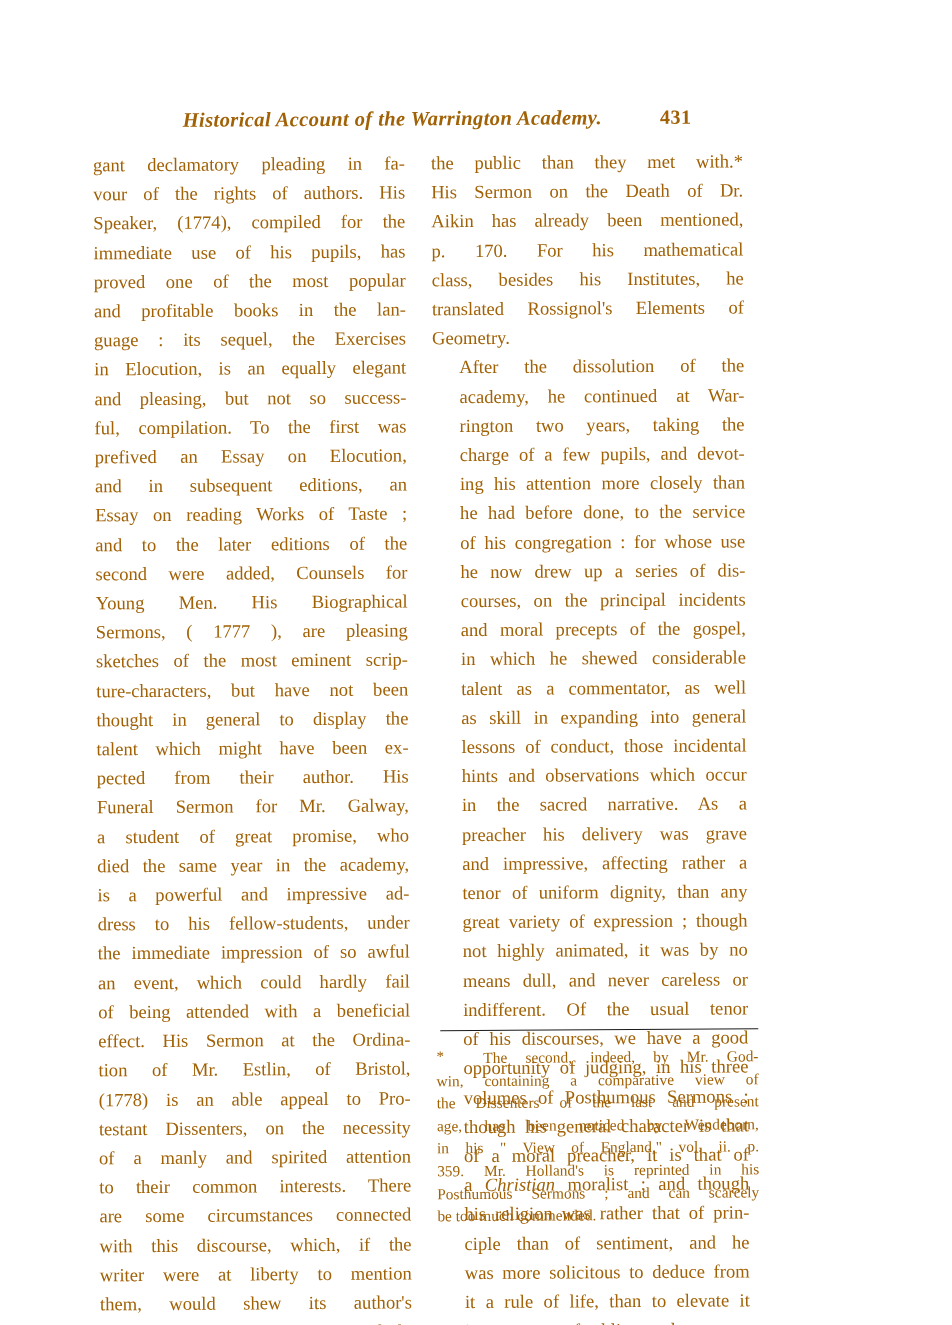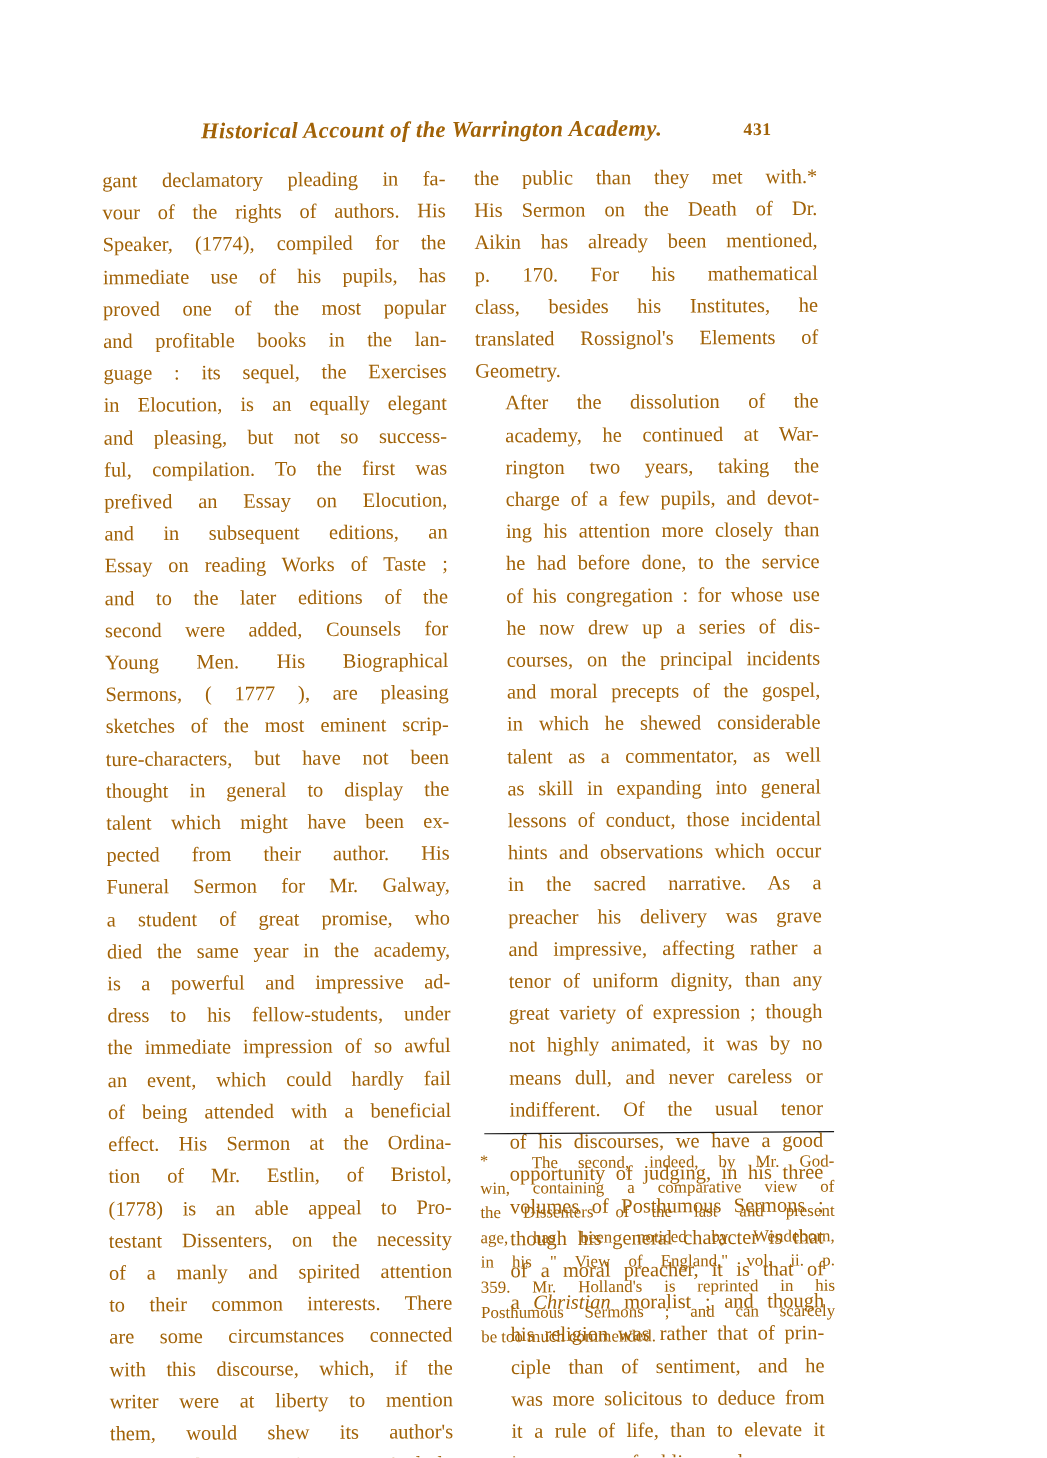--- a/index.html
+++ b/index.html
@@ -39,22 +39,22 @@
   }
   .runhead-title {
     font-style: italic;
     font-weight: 700;
     font-size: 20.5px;
     letter-spacing: 0.4px;
     white-space: nowrap;
   }
   .runhead-folio {
     font-weight: 700;
-    font-size: 16px;
-    margin-left: 74px;
+    font-size: 20px;
+    margin-left: 58px;
     letter-spacing: 0.5px;
   }
 
   
   .col {
     position: absolute;
     top: 148px;
     width: 312px;
     font-size: 18.6px;
     line-height: 29.2px;

